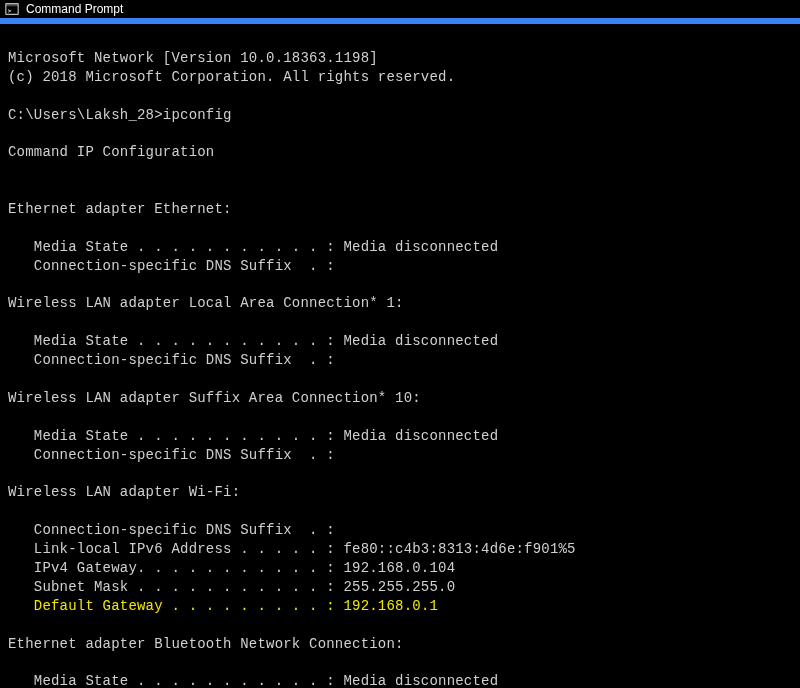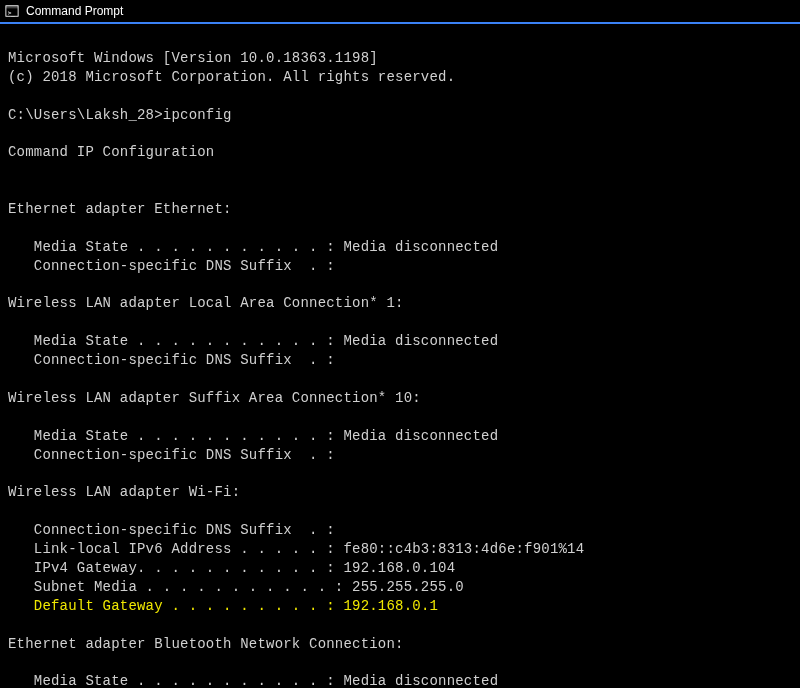--- a/index.html
+++ b/index.html
@@ -16,21 +16,21 @@
       color: #d0d0d0;
       overflow: hidden;
     }
     .titlebar {
       background: #000;
       color: #fff;
       height: 24px;
       display: flex;
       align-items: center;
       padding: 0 4px;
-      border-bottom: 2px solid #3b82f6;
+      border-bottom: 6px solid #3b82f6;
       font-family: 'Segoe UI', Tahoma, sans-serif;
       font-size: 12px;
     }
     .titlebar-icon {
       width: 16px;
       height: 16px;
       margin-right: 6px;
       display: flex;
       align-items: center;
       justify-content: center;
@@ -58,21 +58,21 @@
     <svg viewBox="0 0 16 16">
       <rect x="1" y="2" width="14" height="12" fill="none" stroke="#fff" stroke-width="1"></rect>
       <rect x="1" y="2" width="14" height="3" fill="#fff" opacity="0.25"></rect>
       <text x="3" y="12" font-size="7" fill="#fff" font-family="monospace">&gt;_</text>
     </svg>
   </span>
   <span>Command Prompt</span>
 </div>
 
 <div class="terminal">
-<span>Microsoft Windows [Version 10.0.18363.1198]</span>
+<span>Microsoft Network [Version 10.0.18363.1198]</span>
 <span>(c) 2018 Microsoft Corporation. All rights reserved.</span>
 
 <span>C:\Users\Laksh_28&gt;ipconfig</span>
 
 <span>Command IP Configuration</span>
 
 
 <span>Ethernet adapter Ethernet:</span>
 
 <span>   Media State . . . . . . . . . . . : Media disconnected</span>
@@ -84,23 +84,23 @@
 <span>   Connection-specific DNS Suffix  . :</span>
 
 <span>Wireless LAN adapter Suffix Area Connection* 10:</span>
 
 <span>   Media State . . . . . . . . . . . : Media disconnected</span>
 <span>   Connection-specific DNS Suffix  . :</span>
 
 <span>Wireless LAN adapter Wi-Fi:</span>
 
 <span>   Connection-specific DNS Suffix  . :</span>
-<span>   Link-local IPv6 Address . . . . . : fe80::c4b3:8313:4d6e:f901%14</span>
+<span>   Link-local IPv6 Address . . . . . : fe80::c4b3:8313:4d6e:f901%5</span>
 <span>   IPv4 Gateway. . . . . . . . . . . : 192.168.0.104</span>
-<span>   Subnet Media . . . . . . . . . . . : 255.255.255.0</span>
+<span>   Subnet Mask . . . . . . . . . . . : 255.255.255.0</span>
 <span class="highlight">   Default Gateway . . . . . . . . . : </span><span class="highlight">192.168.0.1</span>
 
 <span>Ethernet adapter Bluetooth Network Connection:</span>
 
 <span>   Media State . . . . . . . . . . . : Media disconnected</span>
 
 
 
 </div>
 

